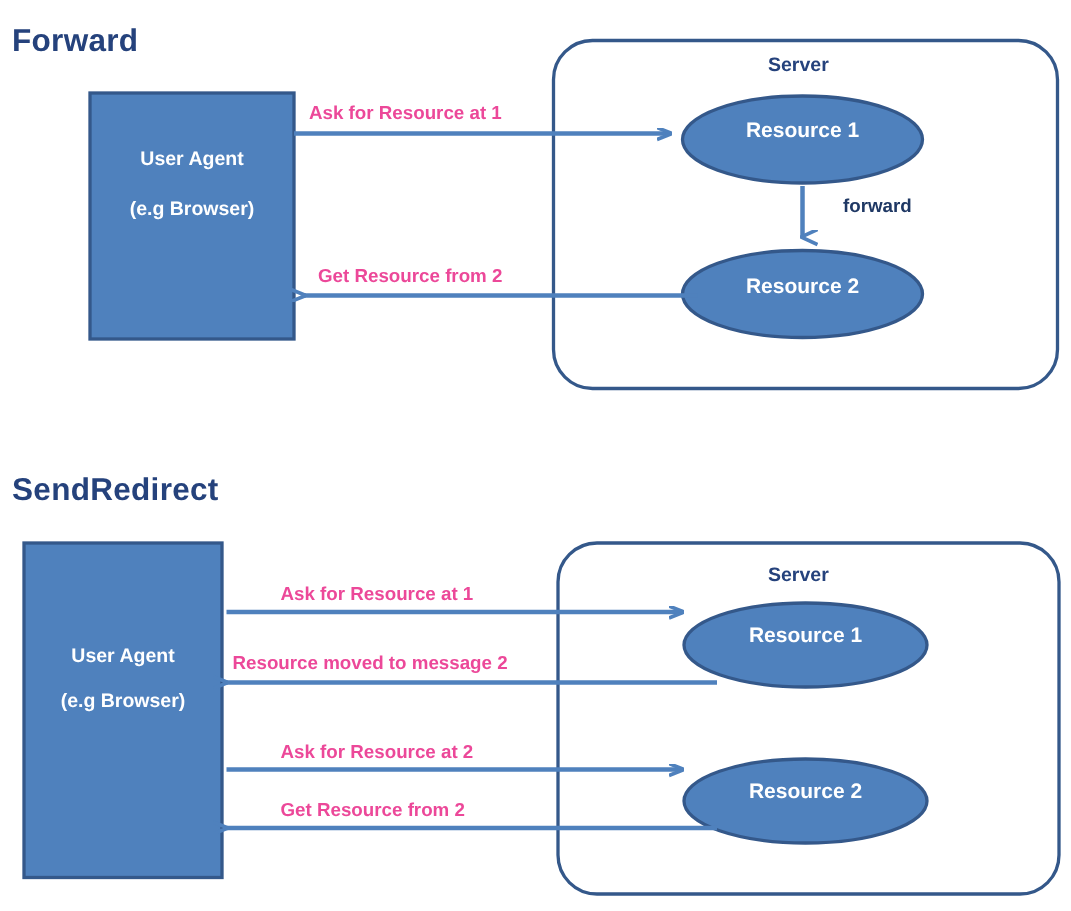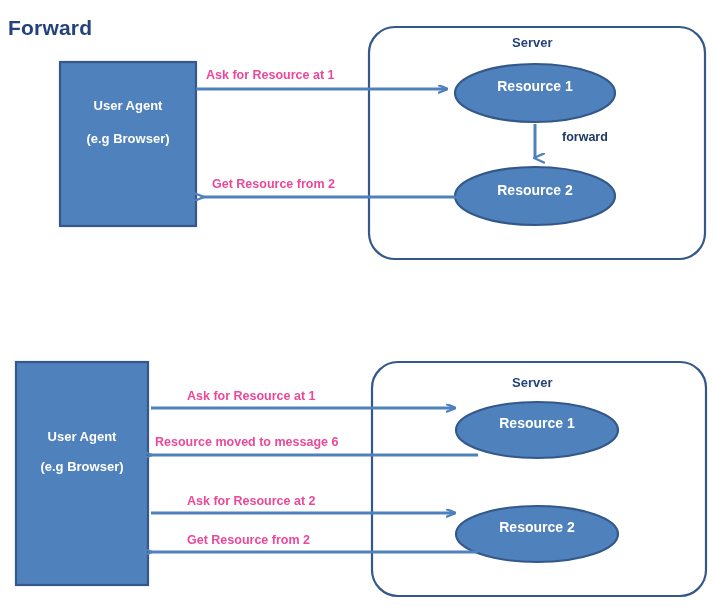--- a/index.html
+++ b/index.html
@@ -155,31 +155,32 @@
   <div class="txt node-label" style="left:455px; top:78px; width:160px;">Resource 1</div>
 
   <div class="txt node-label" style="left:455px; top:182px; width:160px;">Resource 2</div>
 
   <div class="txt edge-label" style="left:206px; top:68px;">Ask for Resource at 1</div>
 
   <div class="txt edge-label" style="left:212px; top:177px;">Get Resource from 2</div>
 
   <div class="txt small-label" style="left:562px; top:130px;">forward</div>
 
+  <div class="txt section-title" style="left:8px; top:315px;">SendRedirect</div>
 
   <div class="txt box-label" style="left:16px; top:429px; width:132px;">User Agent</div>
   <div class="txt box-label" style="left:16px; top:459px; width:132px;">(e.g Browser)</div>
 
   <div class="txt server-label" style="left:512px; top:375px;">Server</div>
 
   <div class="txt node-label" style="left:456px; top:415px; width:162px;">Resource 1</div>
 
   <div class="txt node-label" style="left:456px; top:519px; width:162px;">Resource 2</div>
 
   <div class="txt edge-label" style="left:187px; top:389px;">Ask for Resource at 1</div>
 
-  <div class="txt edge-label" style="left:155px; top:435px;">Resource moved to message 6</div>
+  <div class="txt edge-label" style="left:155px; top:435px;">Resource moved to message 2</div>
 
   <div class="txt edge-label" style="left:187px; top:494px;">Ask for Resource at 2</div>
 
   <div class="txt edge-label" style="left:187px; top:533px;">Get Resource from 2</div>
 
 </div>
 
 </body></html>

